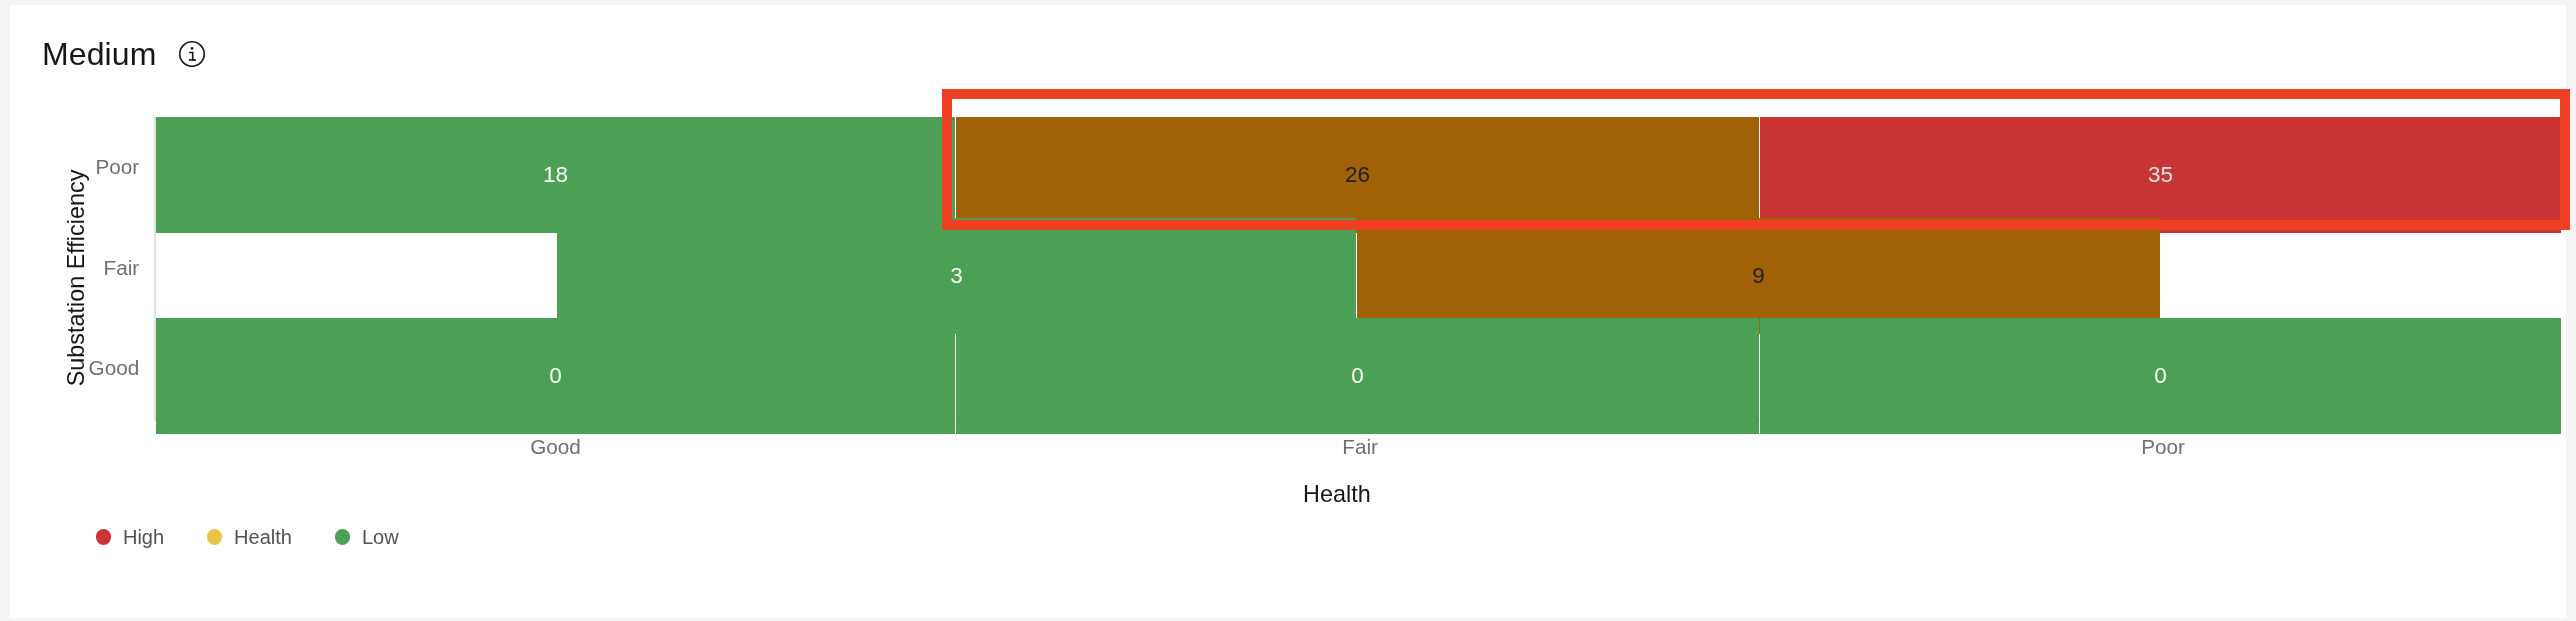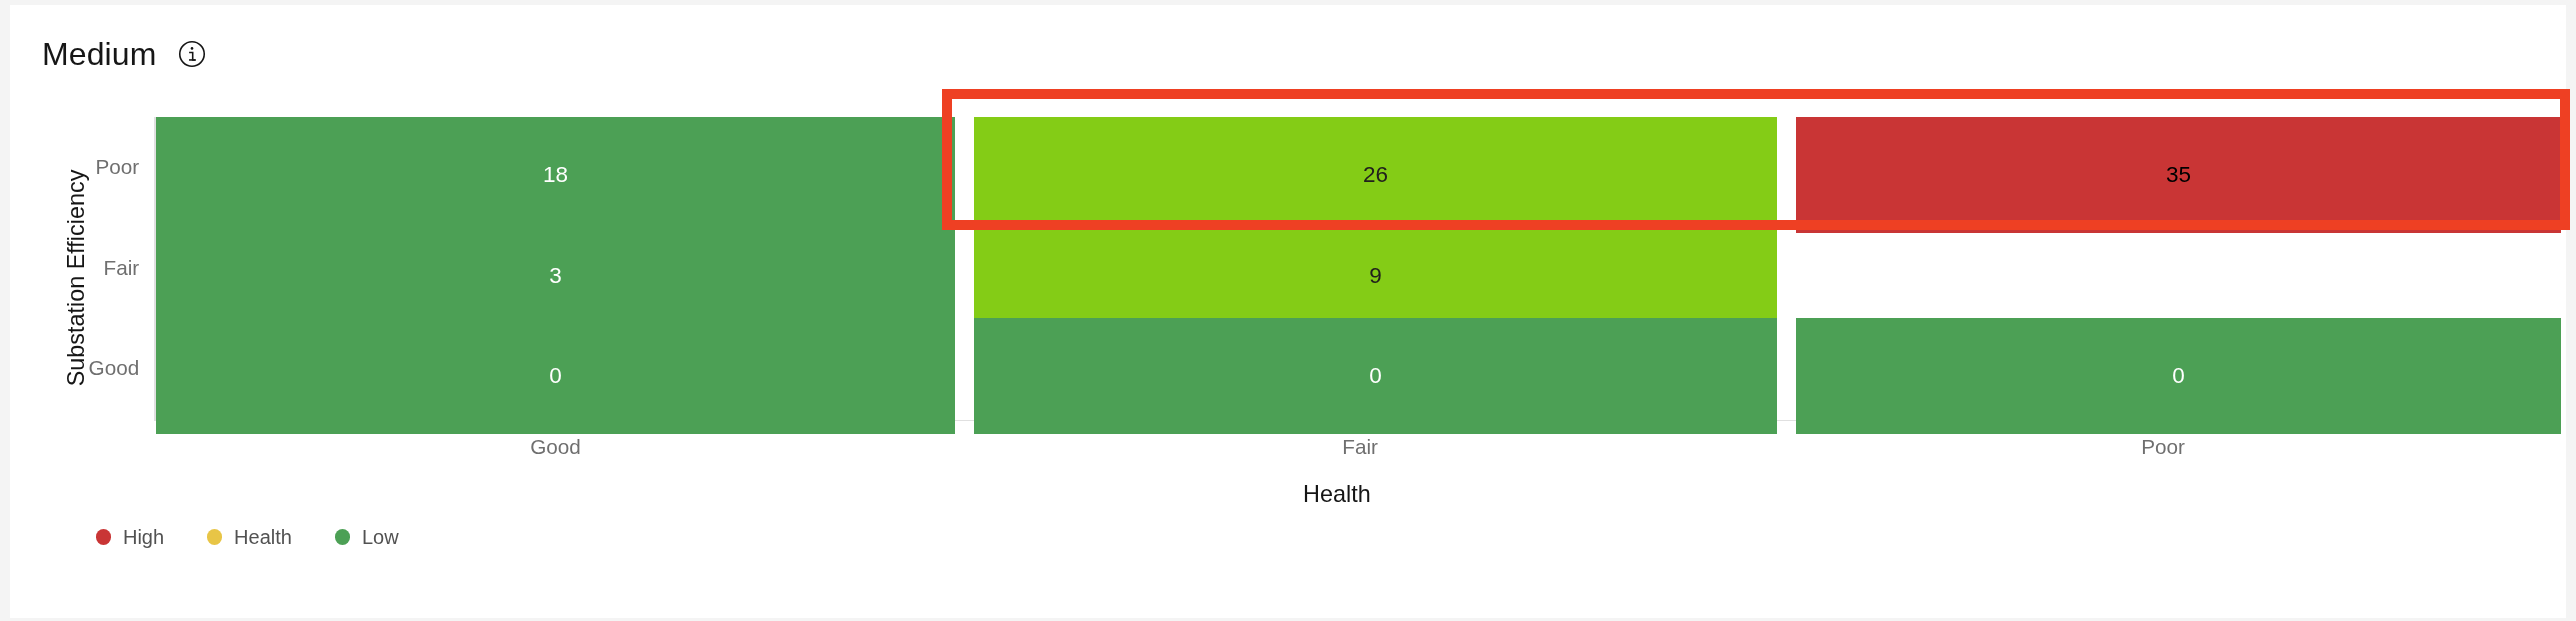--- a/index.html
+++ b/index.html
@@ -106,41 +106,42 @@
     position: absolute;
     left: 146px; top: 13.5px;
     width: 2405px; height: 303px;
   }
   .grid-row {
     position: absolute;
     left: 0;
     width: 100%;
     height: 116px;
     display: flex;
-    gap: 19px;
+    gap: 1px;
+    justify-content: center;
   }
   .grid-row.r0 { top: 0px; }
   .grid-row.r1 { top: 101px; }
   .grid-row.r2 { top: 201px; }
 
   .cell {
     height: 100%;
     display: flex;
     align-items: center;
     justify-content: center;
     font-size: 22.5px;
     line-height: 1;
   }
   .cell.c0 { flex: 0 0 799px; }
   .cell.c1 { flex: 0 0 803px; }
   .cell.c2 { flex: 1 1 auto; }
 
   .cell.low    { background: #4ca055; color: #ffffff; }
-  .cell.medium { background: #84cc16; color: #21201d; }
-  .cell.high   { background: #c93535; color: #000000; }
+  .cell.medium { background: #a16207; color: #21201d; }
+  .cell.high   { background: #c93535; color: #e5e5e5; }
 
   
   .x-labels {
     position: absolute;
     left: 146px; top: 325px;
     width: 2405px; height: 36px;
     display: flex;
     gap: 3.6px;
   }
   .x-label {

